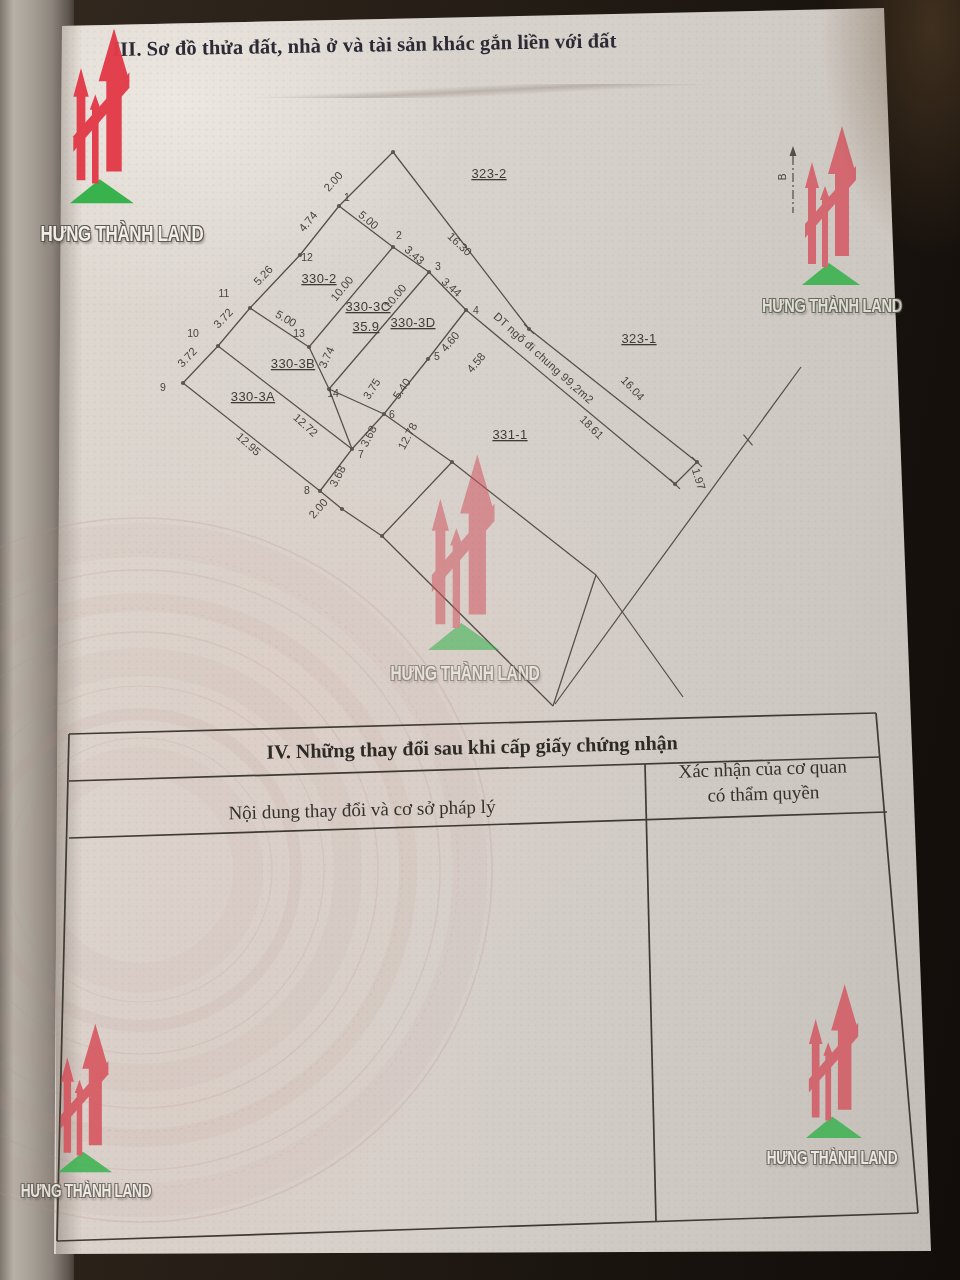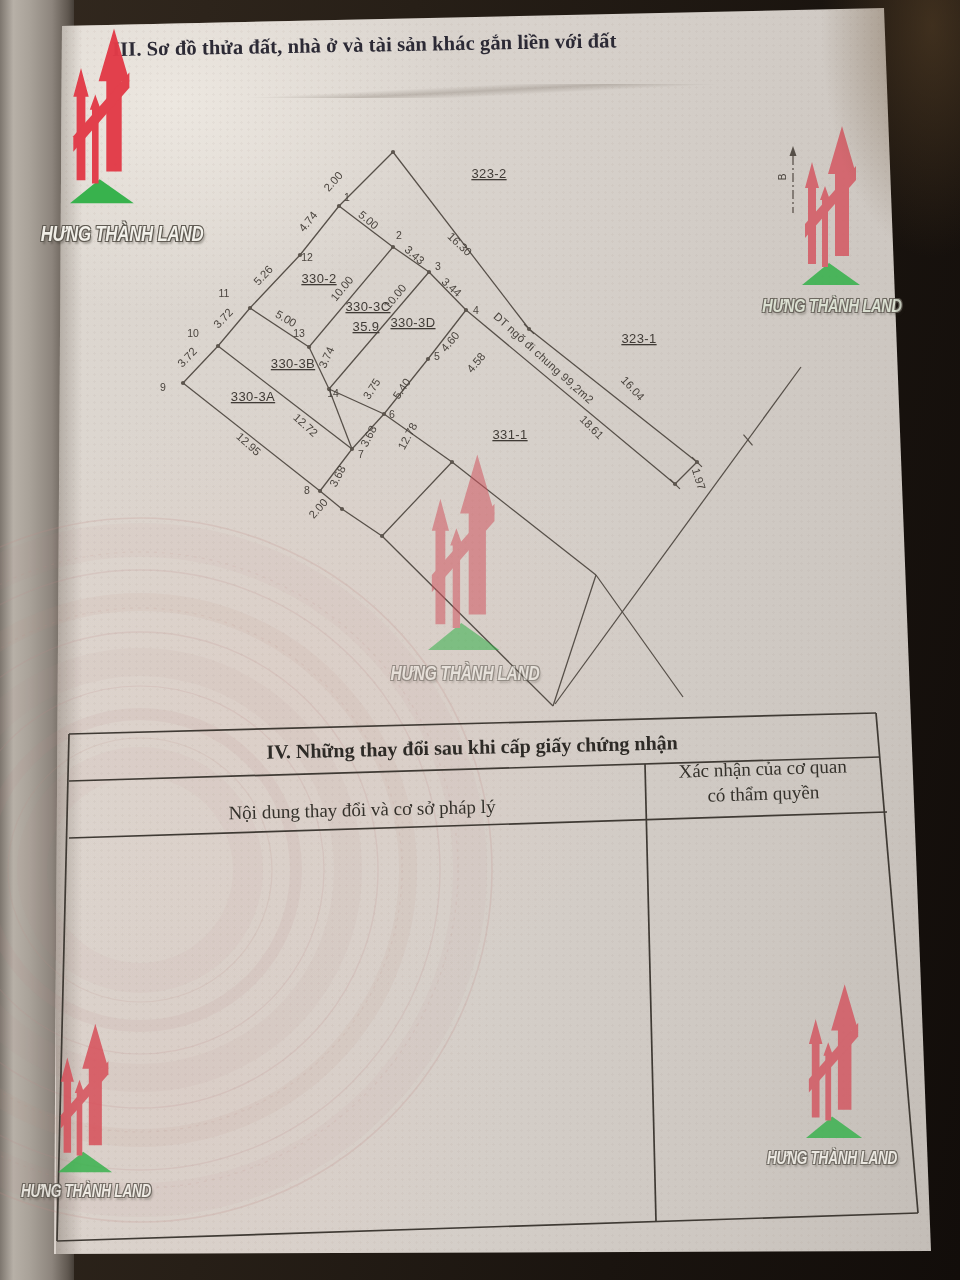--- a/index.html
+++ b/index.html
@@ -35,21 +35,21 @@
   text.compass-b{font-family:"Liberation Sans",sans-serif;font-size:10px;fill:#4a443e;text-anchor:middle;}
   .ring{fill:none;stroke:#bd8d88;}
   .doc-text{position:absolute;color:#302d35;}
   .title3{left:112px;top:33px;width:580px;font-size:20.5px;font-weight:bold;transform:rotate(-1deg);
           letter-spacing:.1px;color:#2c2a35;}
   .s4-title{left:92px;top:736px;width:760px;font-size:20px;font-weight:bold;text-align:center;
             transform:rotate(-1.3deg);color:#2e2b27;}
   .s4-col1{left:88px;top:799px;width:548px;font-size:19px;text-align:center;transform:rotate(-1.4deg);color:#34312b;}
   .s4-col2{left:650px;top:757px;width:226px;font-size:19px;line-height:24.5px;text-align:center;
            transform:rotate(-1.8deg);color:#34312b;}
-  .wm{position:absolute;font-style:italic;}
+  .wm{position:absolute;}
   .wm .brand{display:block;font-family:"Liberation Sans",sans-serif;font-weight:bold;text-align:center;
        color:#f3f1ea;letter-spacing:-.3px;white-space:nowrap;
        text-shadow:1px 1px 0 #5c574f,-1px -1px 0 #5c574f,1px -1px 0 #5c574f,-1px 1px 0 #5c574f,2px 2px 2px rgba(40,36,30,.35);
        transform:scale(.94,1.22);transform-origin:center;}
   .wm svg{display:block;}
   .wm-tl{left:70px;top:26px;opacity:.97;}
   .wm-tl .brand{font-size:18px;width:196px;margin-left:-46px;margin-top:16px;}
   .wm-ru{left:802px;top:124px;opacity:.85;}
   .wm-ru .brand{font-size:15.5px;width:150px;margin-left:-45px;margin-top:8px;color:#dde4d4;}
   .wm-c{left:428px;top:452px;opacity:.55;}

